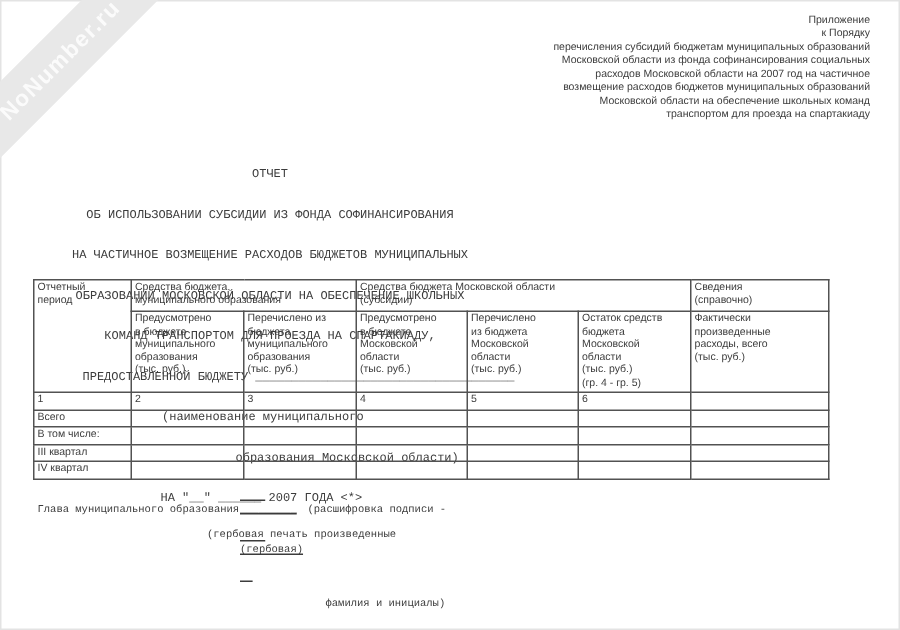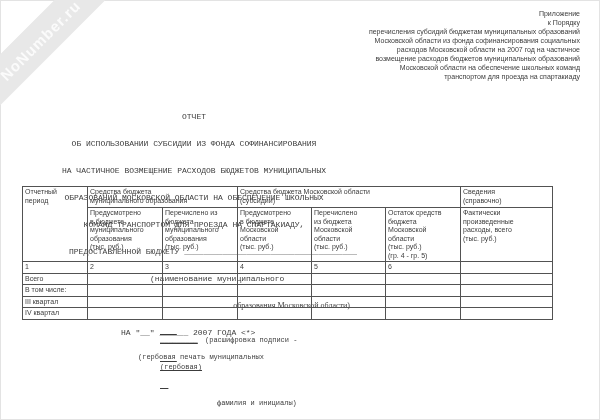--- a/index.html
+++ b/index.html
@@ -18,28 +18,28 @@
     font-family:"Liberation Sans", sans-serif; font-size:15px; font-weight:bold;
     color:#fbfbfb; letter-spacing:1px;
   }
   
   .annex {
     position:absolute; top:9px; right:20px; text-align:right;
     font-size:7px; line-height:9px; color:#3c3c3c;
   }
   
   .title {
-    position:absolute; left:38px; top:94px; width:312px;
+    position:absolute; left:24px; top:94px; width:312px;
     font-family:"Liberation Mono", "DejaVu Sans Mono", monospace;
     font-size:8px; line-height:9px; color:#3c3c3c; text-align:center;
     white-space:pre;
   }
   .title .t-left   { text-align:left; padding-left:7px;margin-left:24px;  }
-  .title .t-cap1   { text-align:left; padding-left:112px; }
-  .title .t-cap2   { text-align:right; padding-left:133px;font-family:Liberation Serif, serif; }
+  .title .t-cap1   { text-align:left; padding-left:84px; }
+  .title .t-cap2   { text-align:left; padding-left:133px; }
   .title .t-date   { text-align:left; padding-left:83px;  }
   
   .rtable {
     position:absolute; left:22px; top:186px; width:530px;
     border-collapse:collapse; table-layout:fixed;
   }
   .rtable th, .rtable td {
     border:1px solid #525252; font-size:7px; line-height:8.5px;
     padding:1px 2px; vertical-align:top; text-align:left; font-weight:normal;
     color:#3c3c3c; white-space:pre-line; overflow:hidden;
@@ -187,24 +187,25 @@
           <td></td>
       <td></td>
           <td></td>
       <td></td>
           <td></td>
     </tr>
   </tbody>
     </table>
 
   <div class="sig sig-role">
+    <div>Глава муниципального образования</div>
   </div>
   <div class="sig sig-sign">
     <div>_________</div>
     <div>(гербовая)</div>
   </div>
   <div class="sig sig-name">
     <div>(расшифровка подписи -</div>
     <div class="indent">фамилия и инициалы)</div>
   </div>
-  <div class="sig sig-stamp">(гербовая печать муниципальных</div>
+  <div class="sig sig-stamp">(гербовая печать произведенные</div>
 
 </div>
 
 </body></html>

